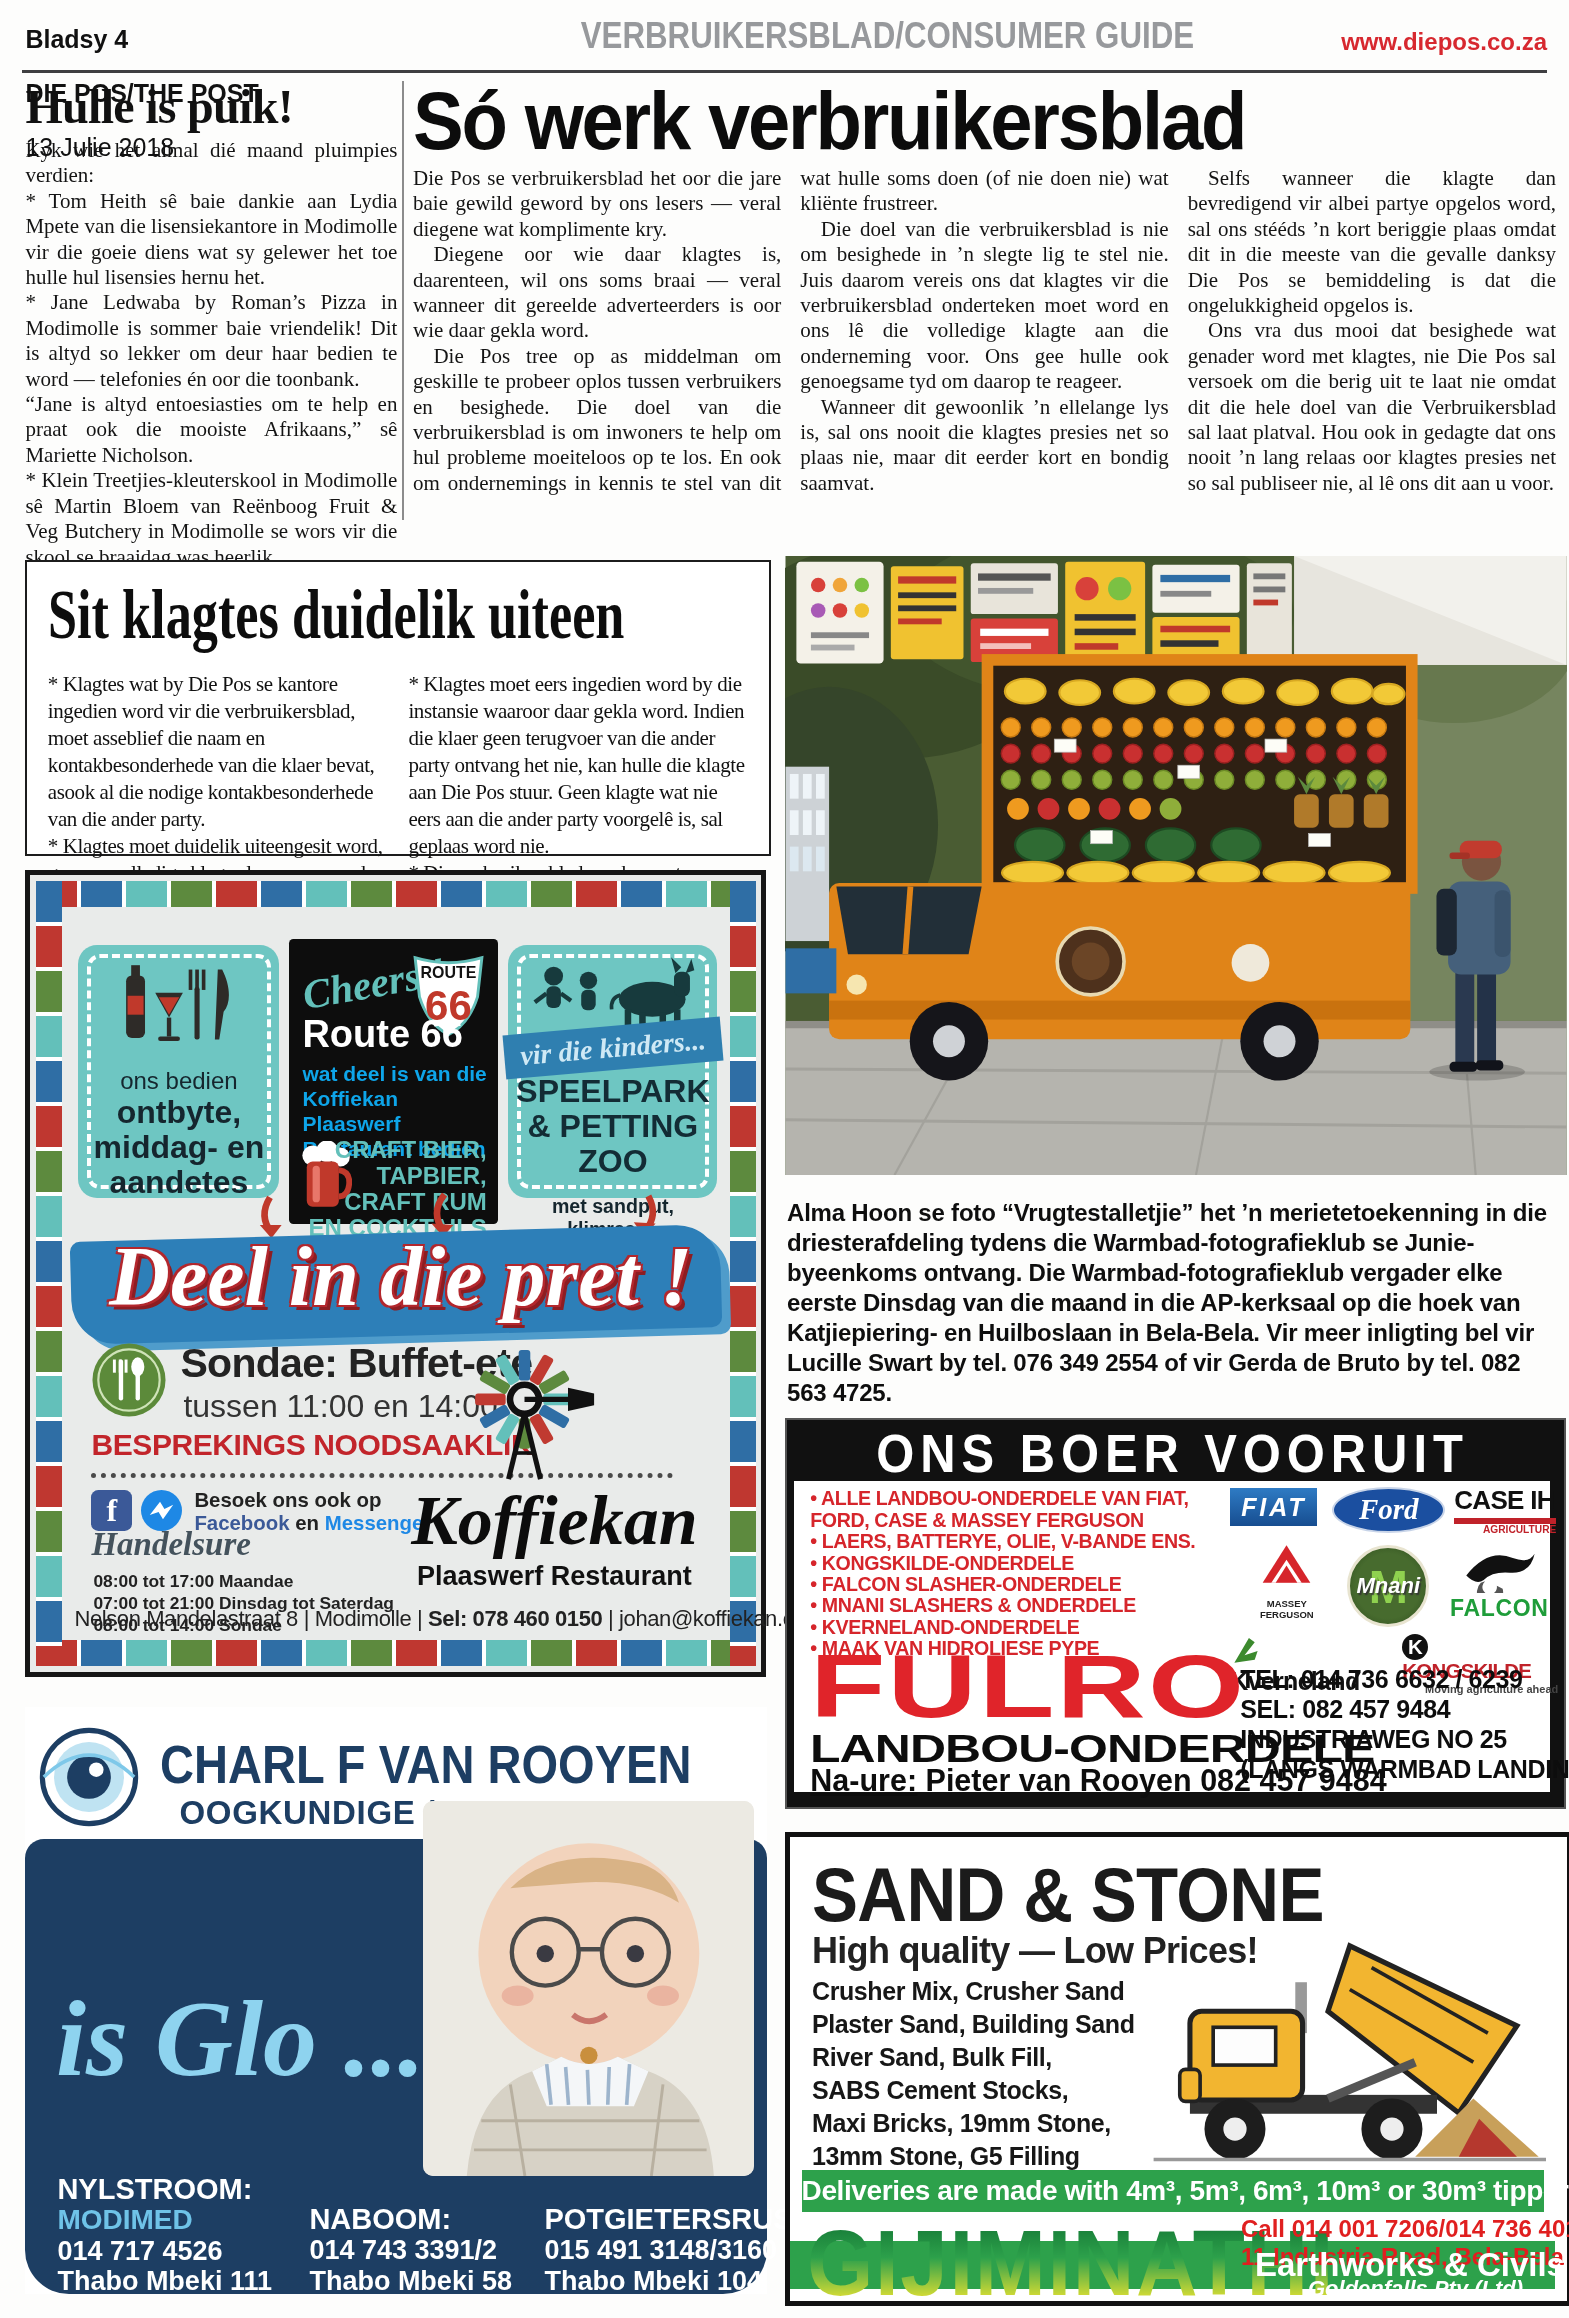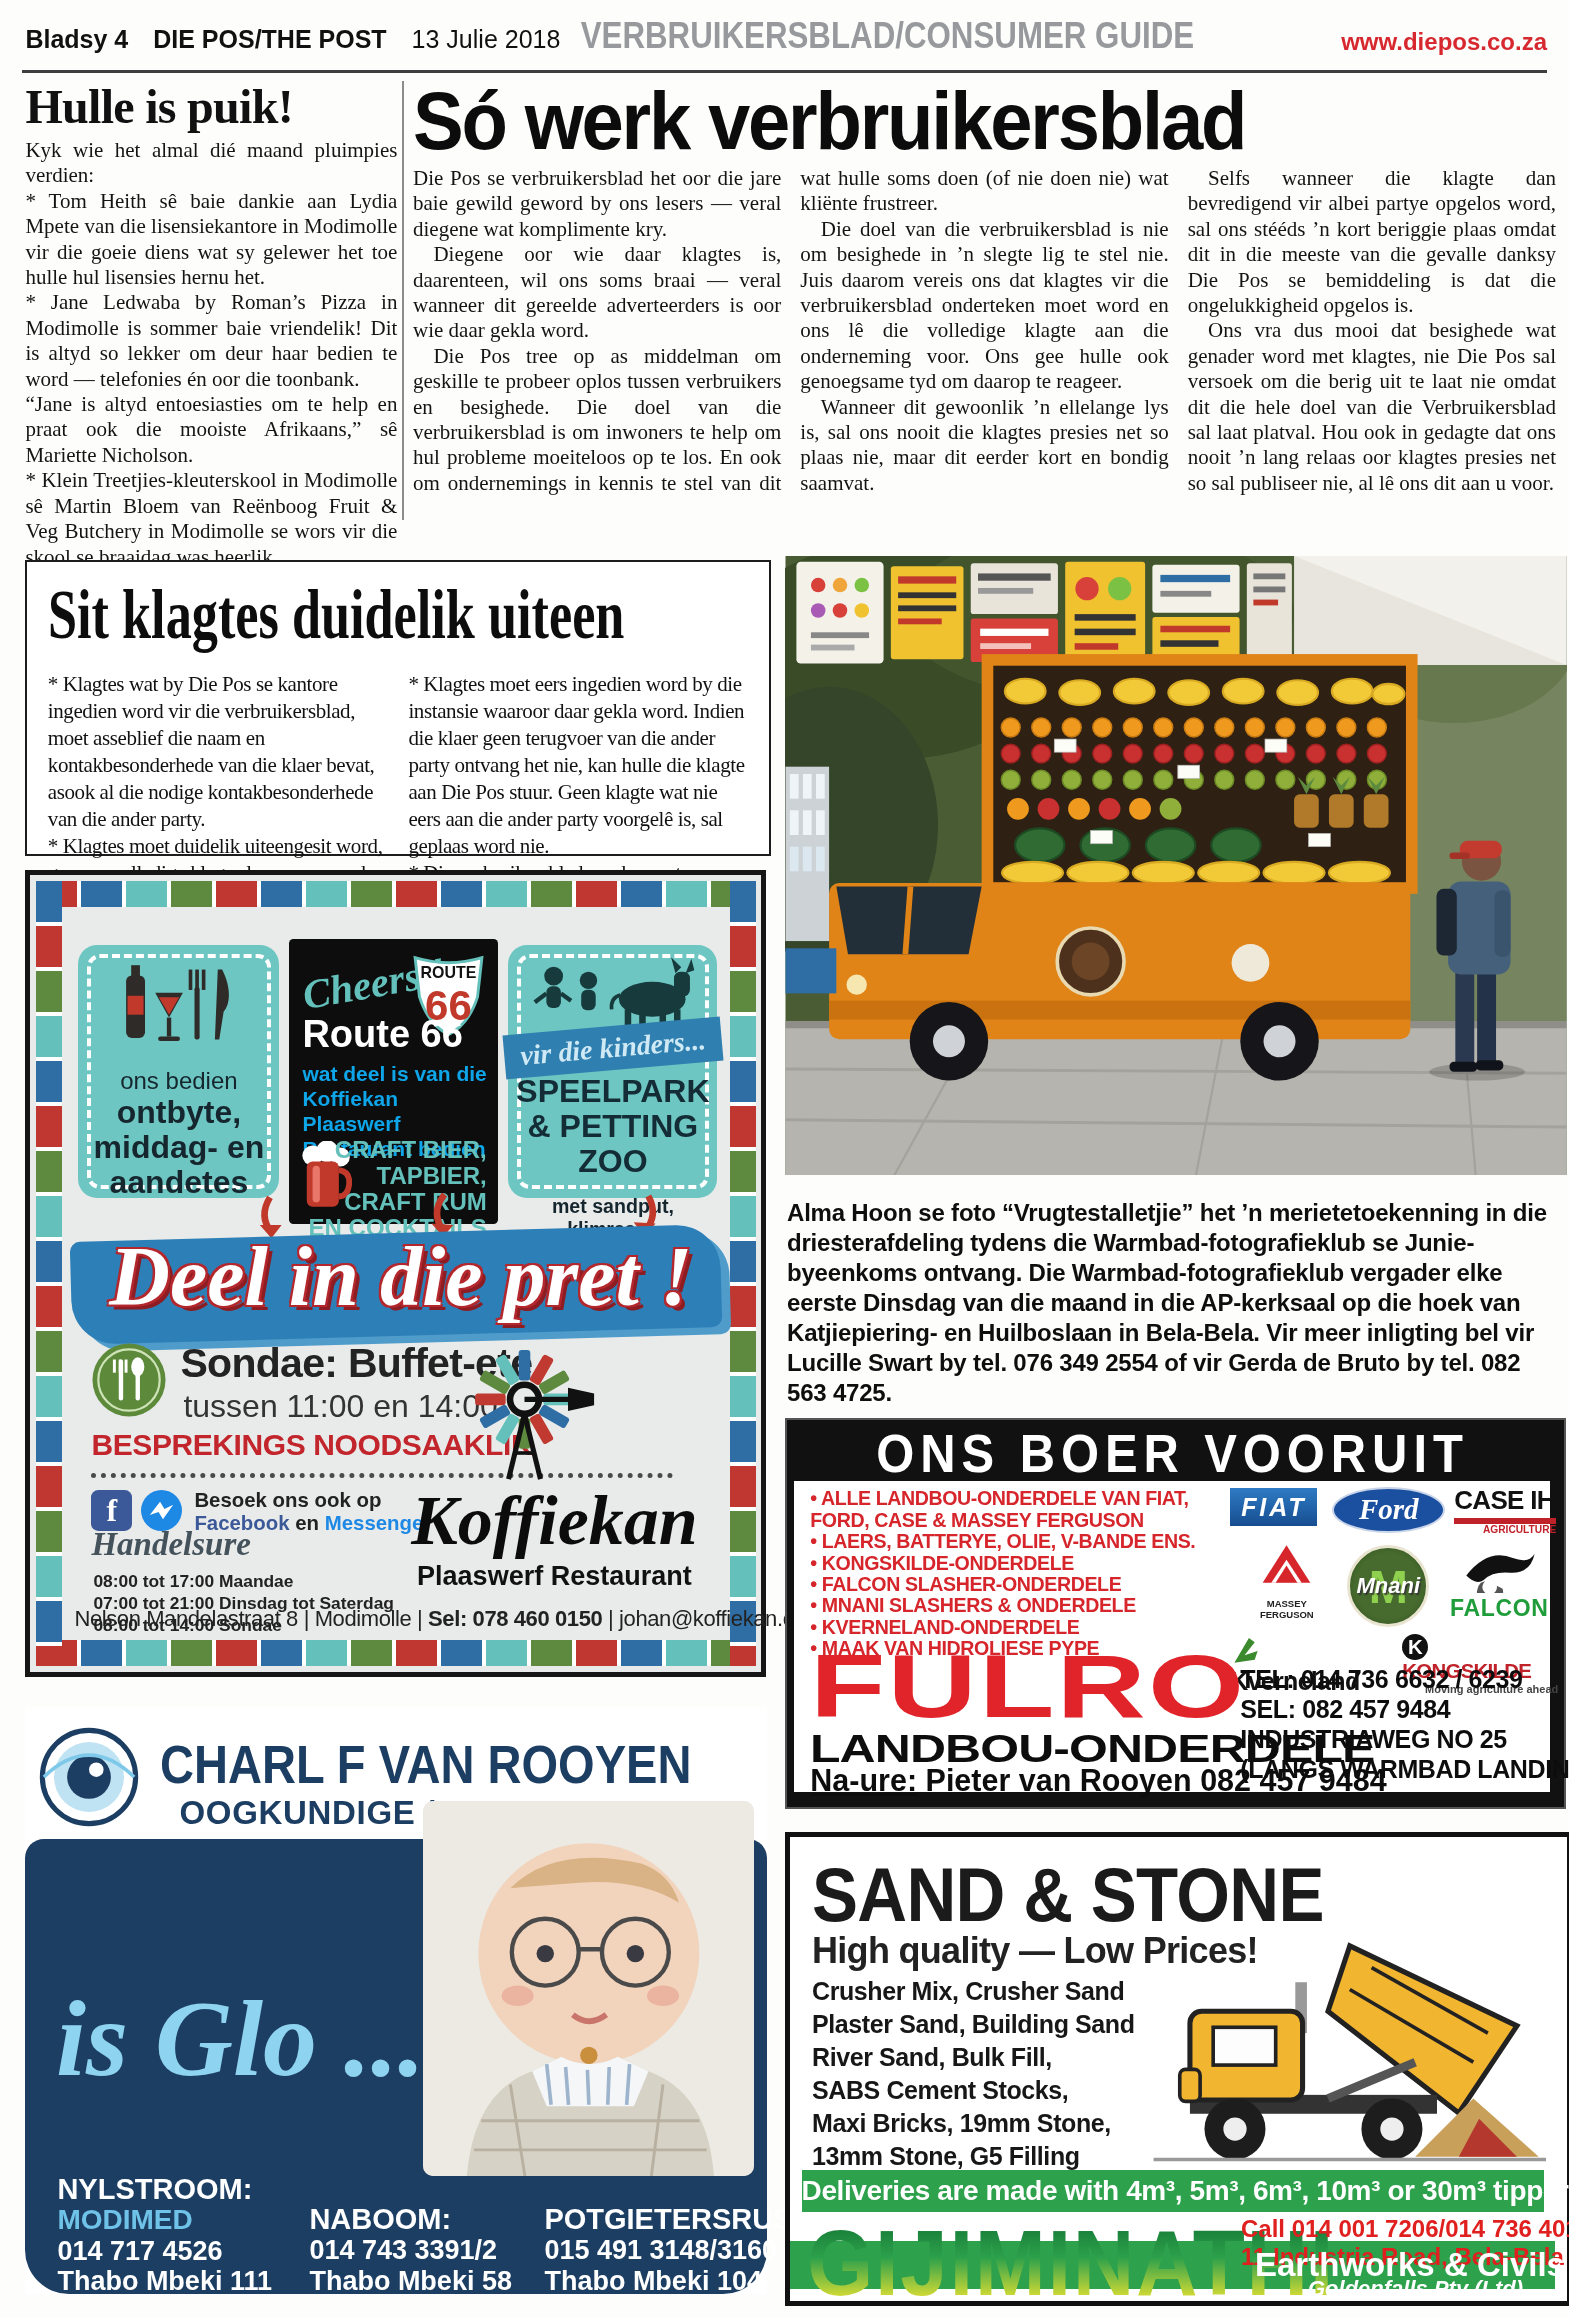--- a/index.html
+++ b/index.html
@@ -5,21 +5,21 @@
   html,body{margin:0;padding:0;background:#fff;}
   #page{position:relative;width:1569px;height:2319px;background:#fdfdfc;overflow:hidden;
         font-family:"Liberation Sans",sans-serif;color:#111;}
   .abs{position:absolute;}
   .serif{font-family:"Liberation Serif",serif;}
   .b{font-weight:bold;}
   .just{text-align:justify;}
   .serifbody{font-family:"Liberation Serif",serif;font-size:21px;line-height:25.4px;color:#141414;}
   .serifbody p{margin:0;}
   
-  .hdr-left{display:flex;gap:25px;align-items:baseline;font-size:25px;}
+  .hdr-left{display:flex;gap:25px;align-items:baseline;font-size:25px;flex-direction:column;}
   .hdr-section{color:#97999c;font-weight:bold;font-size:34px;letter-spacing:0px;transform:scale(0.92,1.08);transform-origin:center;white-space:nowrap;}
   .hdr-site{color:#d7282f;font-weight:bold;font-size:24px;}
   .rule{background:#3f3f41;}
   
   .mainhead{font-size:76px;font-weight:bold;letter-spacing:-2.2px;color:#0c0c0c;transform:scale(1.0,1.08);transform-origin:left top;white-space:nowrap;}
   .cols3{column-count:3;column-gap:19px;column-fill:auto;}
   .cols3 p+p{text-indent:20.4px;}
   
   .cbox{border:2.2px solid #1c1c1c;background:#fff;}
   .cbox-title{font-family:"Liberation Serif",serif;font-weight:bold;font-size:67px;transform:scale(0.78,1.05);transform-origin:left top;white-space:nowrap;color:#0d0d0d;}

